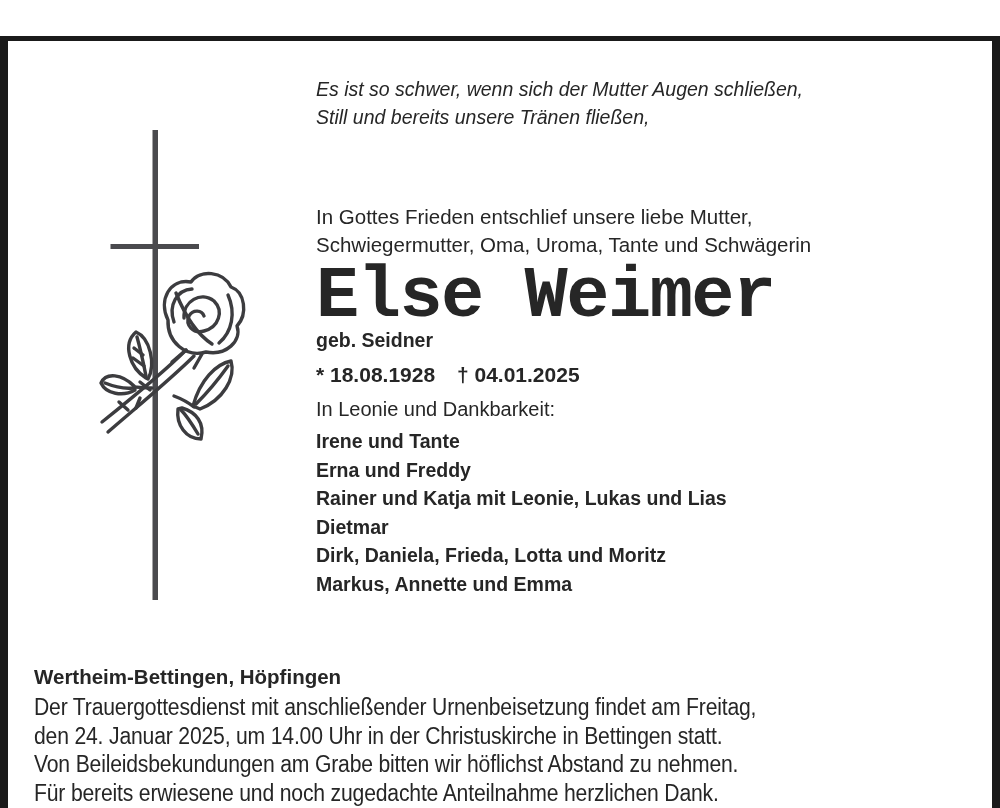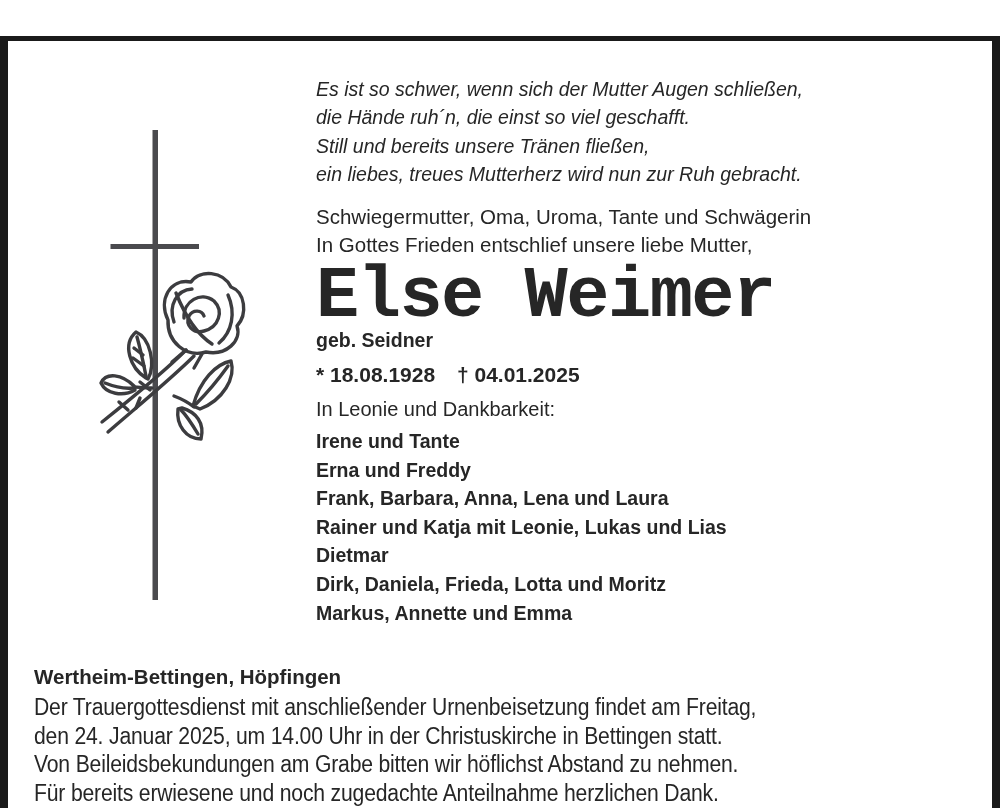--- a/index.html
+++ b/index.html
@@ -123,45 +123,42 @@
       <path d="M 92 282 C 106 286, 115 297, 111 313 C 96 313, 86 299, 88 283 Z"></path>
       <path d="M 108 308 C 102 298, 96 289, 91 284"></path>
       <path d="M 84 270 C 92 273, 99 277, 104 281"></path>
     </g>
   </svg>
 
   <div class="main">
 
     <div class="poem">
       <div>Es ist so schwer, wenn sich der Mutter Augen schließen,</div>
-      <div>die Hände ruh´n, die einst so viel geschafft.</div>
       <div>Still und bereits unsere Tränen fließen,</div>
-      <div>ein liebes, treues Mutterherz wird nun zur Ruh gebracht.</div>
     </div>
 
     <div class="intro">
+      <div>In Gottes Frieden entschlief unsere liebe Mutter,</div>
       <div>Schwiegermutter, Oma, Uroma, Tante und Schwägerin</div>
-      <div>In Gottes Frieden entschlief unsere liebe Mutter,</div>
     </div>
 
     <div class="name">Else Weimer</div>
 
     <div class="maiden">geb. Seidner</div>
 
     <div class="dates">
       <span class="birth">* 18.08.1928</span>
       <span class="death">† 04.01.2025</span>
     </div>
 
     <div class="dedication">In Leonie und Dankbarkeit:</div>
 
     <div class="mourners">
       <div>Irene und Tante</div>
       <div>Erna und Freddy</div>
-      <div>Frank, Barbara, Anna, Lena und Laura</div>
       <div>Rainer und Katja mit Leonie, Lukas und Lias</div>
       <div>Dietmar</div>
       <div>Dirk, Daniela, Frieda, Lotta und Moritz</div>
       <div>Markus, Annette und Emma</div>
     </div>
 
   </div>
 
   <div class="footer">
     <div class="places">Wertheim-Bettingen, Höpfingen</div>

